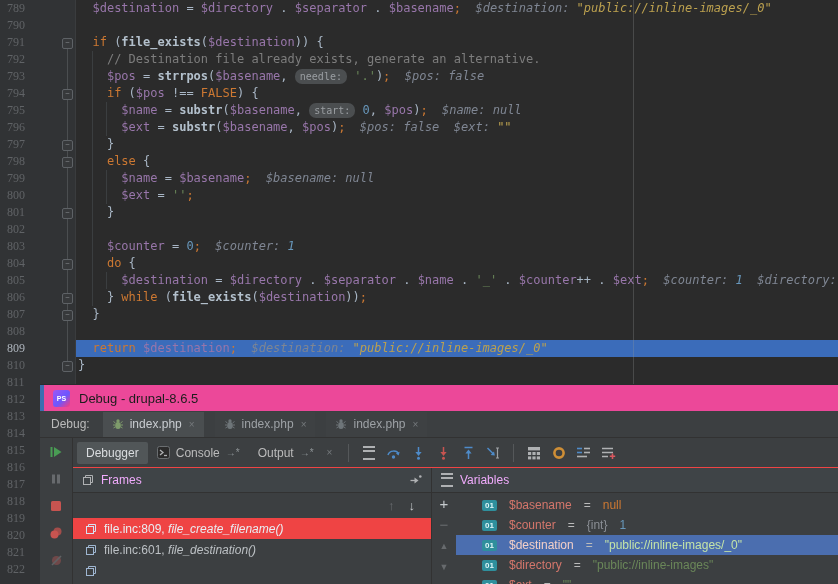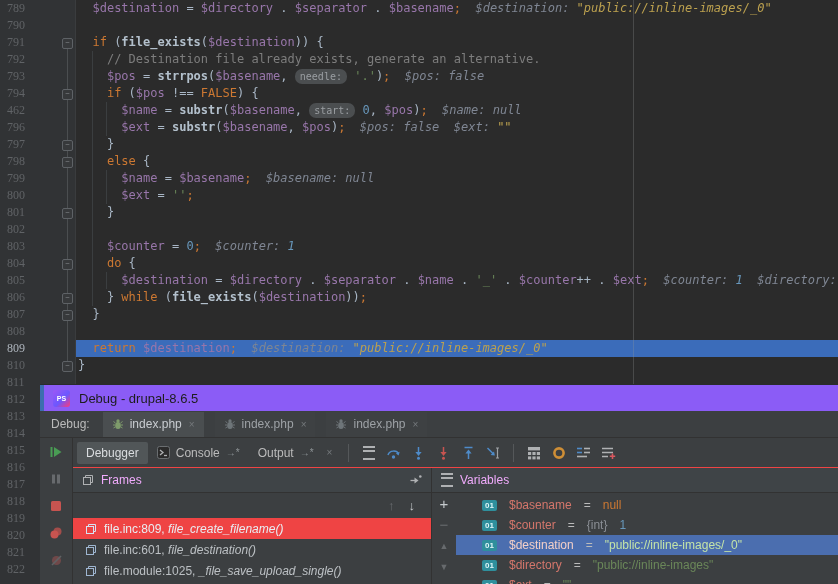--- a/index.html
+++ b/index.html
@@ -27,21 +27,21 @@
   .tk-com{color:#7D7D7D}
   .tk-num{color:#6897BB}
   .tk-semi{color:#CC7832}
   .tk-bdg{background:#4B4E50;color:#9A9EA2;border-radius:7px;padding:2px 5px;font-size:10px;}
   .tk-hl{color:#7F8693;font-style:italic}
   .tk-hs{color:#BCA14F;font-style:italic}
   .tk-hn{color:#6897BB;font-style:italic}
   
   .dbg{position:absolute;left:40px;top:384px;width:798px;height:200px;background:#3C3F41;z-index:5;
        font-family:"Liberation Sans",sans-serif;color:#BBBBBB;border-top:1px solid #292B2D;}
-  .dbg-title{height:26px;background:#8b5cf6;display:flex;align-items:center;position:relative;}
+  .dbg-title{height:26px;background:#ec4899;display:flex;align-items:center;position:relative;}
   .accent{position:absolute;left:0;top:0;width:4px;height:100%;background:#3C6EB0;}
   .ps{width:17px;height:17px;border-radius:3px;margin-left:13px;flex:none;
       background:linear-gradient(135deg,#9E57F5 0%,#6B57FF 55%,#FC3A7A 100%);
       color:#fff;font-size:7px;font-weight:bold;display:flex;align-items:center;justify-content:center;}
   .dbg-title-text{margin-left:9px;color:#1D1D1D;font-size:13px;}
   .tabs-row{height:26px;border-bottom:1px solid #323232;display:flex;align-items:center;font-size:12px;}
   .dbg-label{margin:0 13px 0 11px;color:#BBBBBB;}
   .sess-tab{height:25px;display:flex;align-items:center;padding:0 9px;color:#9DA1A5;background:#3E4143;
             margin-right:11px;cursor:default;}
   .sess-tab.selected{background:#4A4E50;color:#C9CDD1;}
@@ -141,21 +141,21 @@
       </div>
     <div class="gutter">
       <div class="fold-connector"></div>
       <div>
           <div class="gut-line">789</div>
           <div class="gut-line">790</div>
           <div class="gut-line">791<span class="fold">−</span></div>
           <div class="gut-line">792</div>
           <div class="gut-line">793</div>
           <div class="gut-line">794<span class="fold">−</span></div>
-          <div class="gut-line">462</div>
+          <div class="gut-line">795</div>
           <div class="gut-line">796</div>
           <div class="gut-line">797<span class="fold">−</span></div>
           <div class="gut-line">798<span class="fold">−</span></div>
           <div class="gut-line">799</div>
           <div class="gut-line">800</div>
           <div class="gut-line">801<span class="fold">−</span></div>
           <div class="gut-line">802</div>
           <div class="gut-line">803</div>
           <div class="gut-line">804<span class="fold">−</span></div>
           <div class="gut-line">805</div>
@@ -394,21 +394,20 @@
                     <rect x="1.5" y="3.5" width="7" height="7"></rect>
                     <path d="M3.5 3.5 V1.5 H10.5 V8.5 H8.5"></path>
                   </svg>
                 <span><span>file.inc:601, </span><span class="fn">file_destination()</span></span>
               </div>
               <div class="frow">
                 <svg width="12" height="12" viewBox="0 0 12 12" fill="none" stroke="#9FB6D1">
                     <rect x="1.5" y="3.5" width="7" height="7"></rect>
                     <path d="M3.5 3.5 V1.5 H10.5 V8.5 H8.5"></path>
                   </svg>
-                <span><span>file.module:1025, </span><span class="fn">_file_save_upload_single()</span></span>
               </div>
             </div>
           </div>
 
           <div class="vars">
             <div class="pane-hdr">
               <span class="ham"></span>
               <span>Variables</span>
             </div>
             <div class="vars-body">

